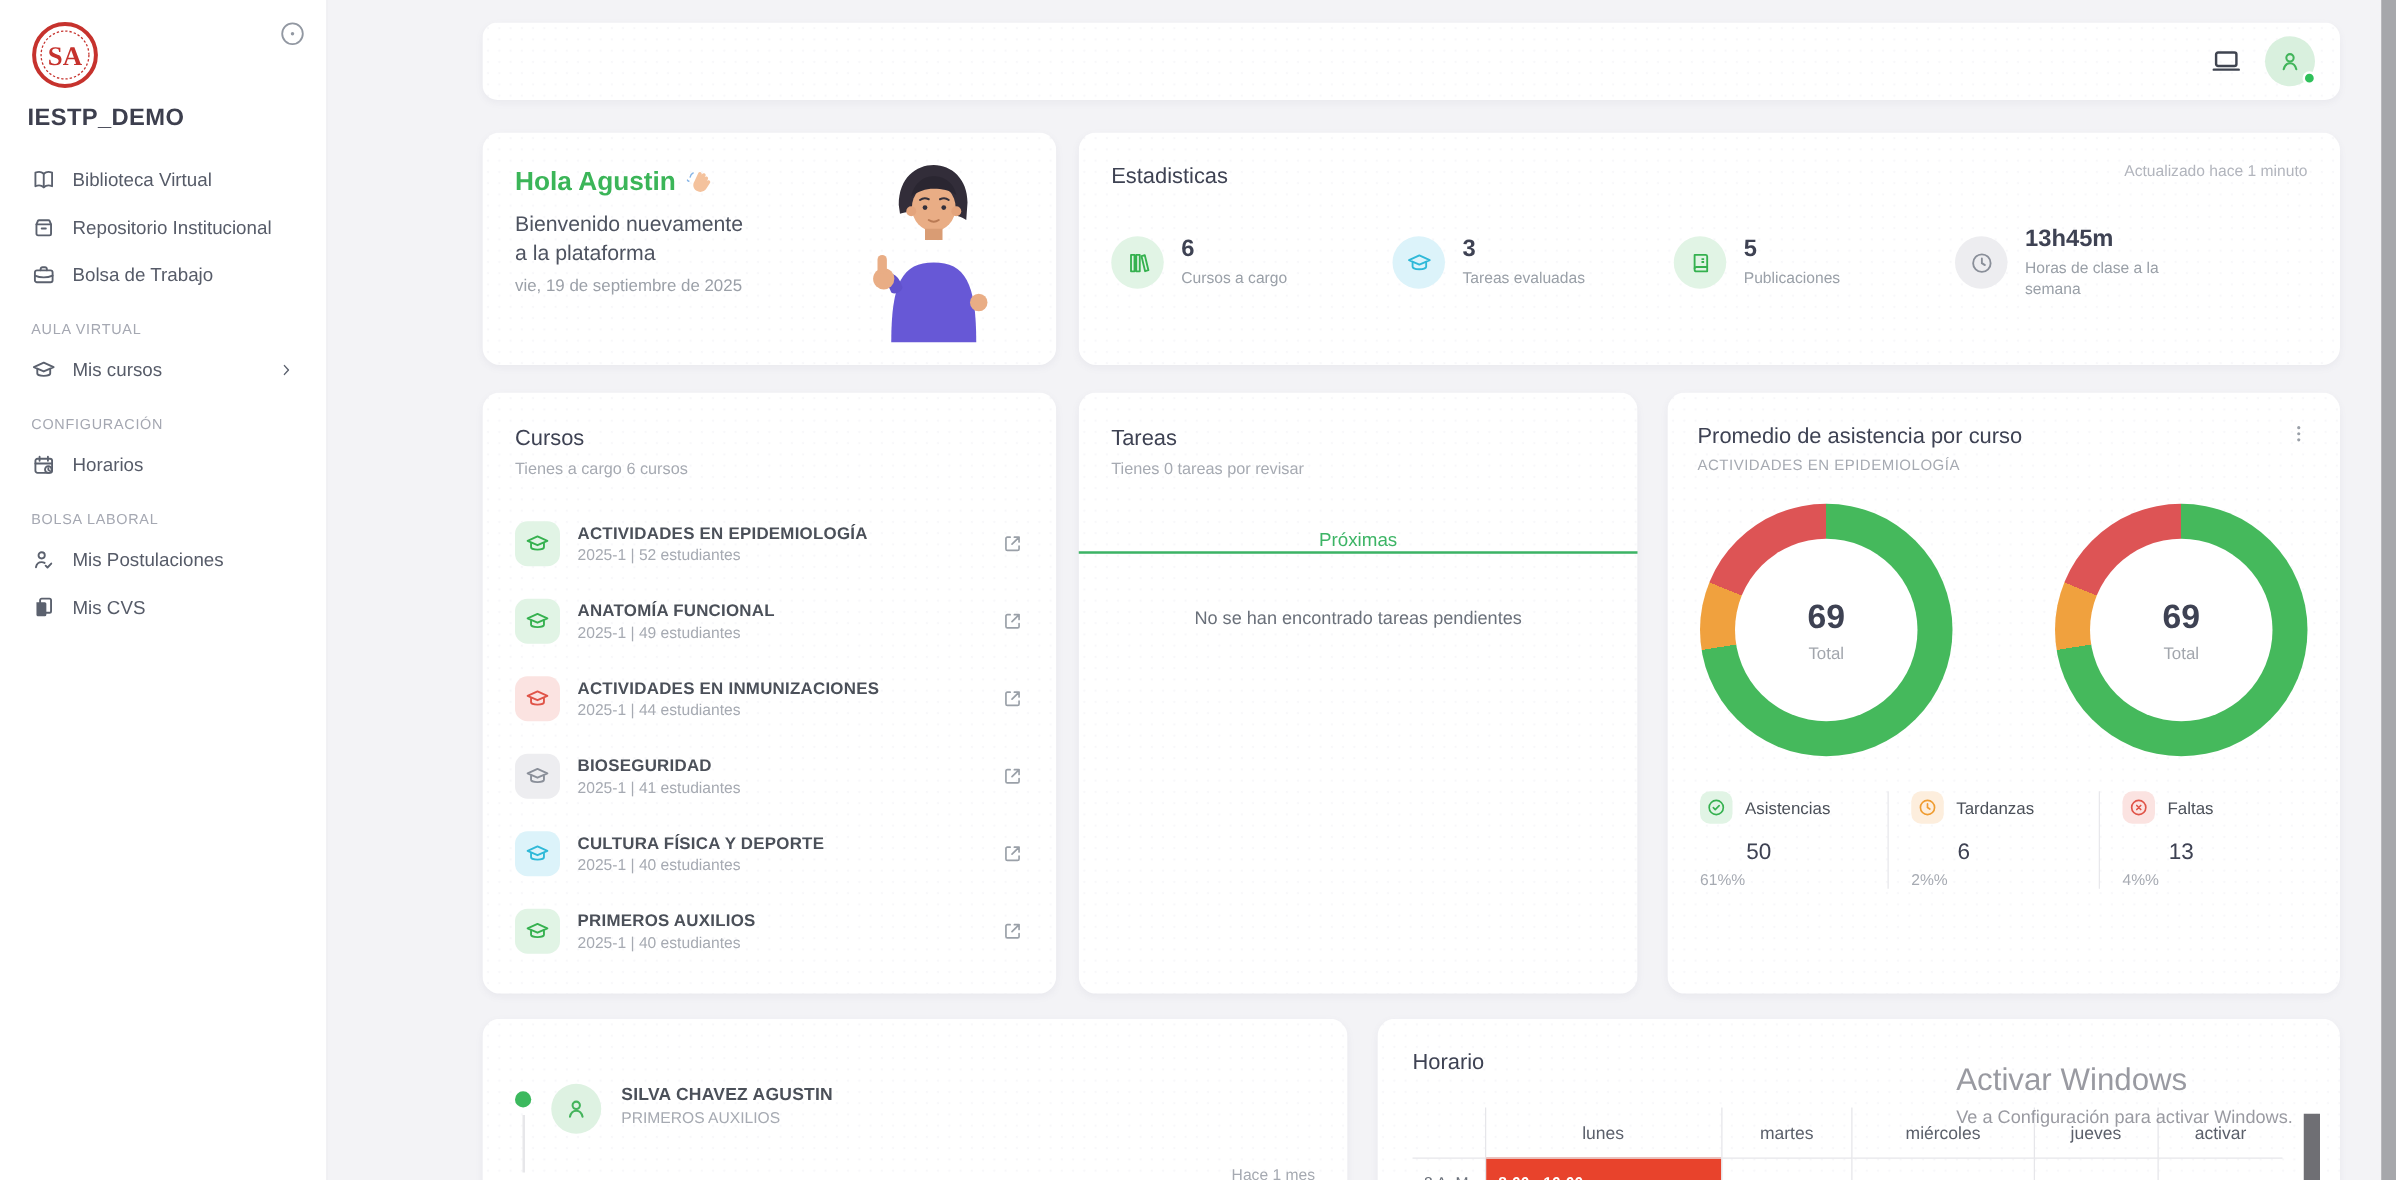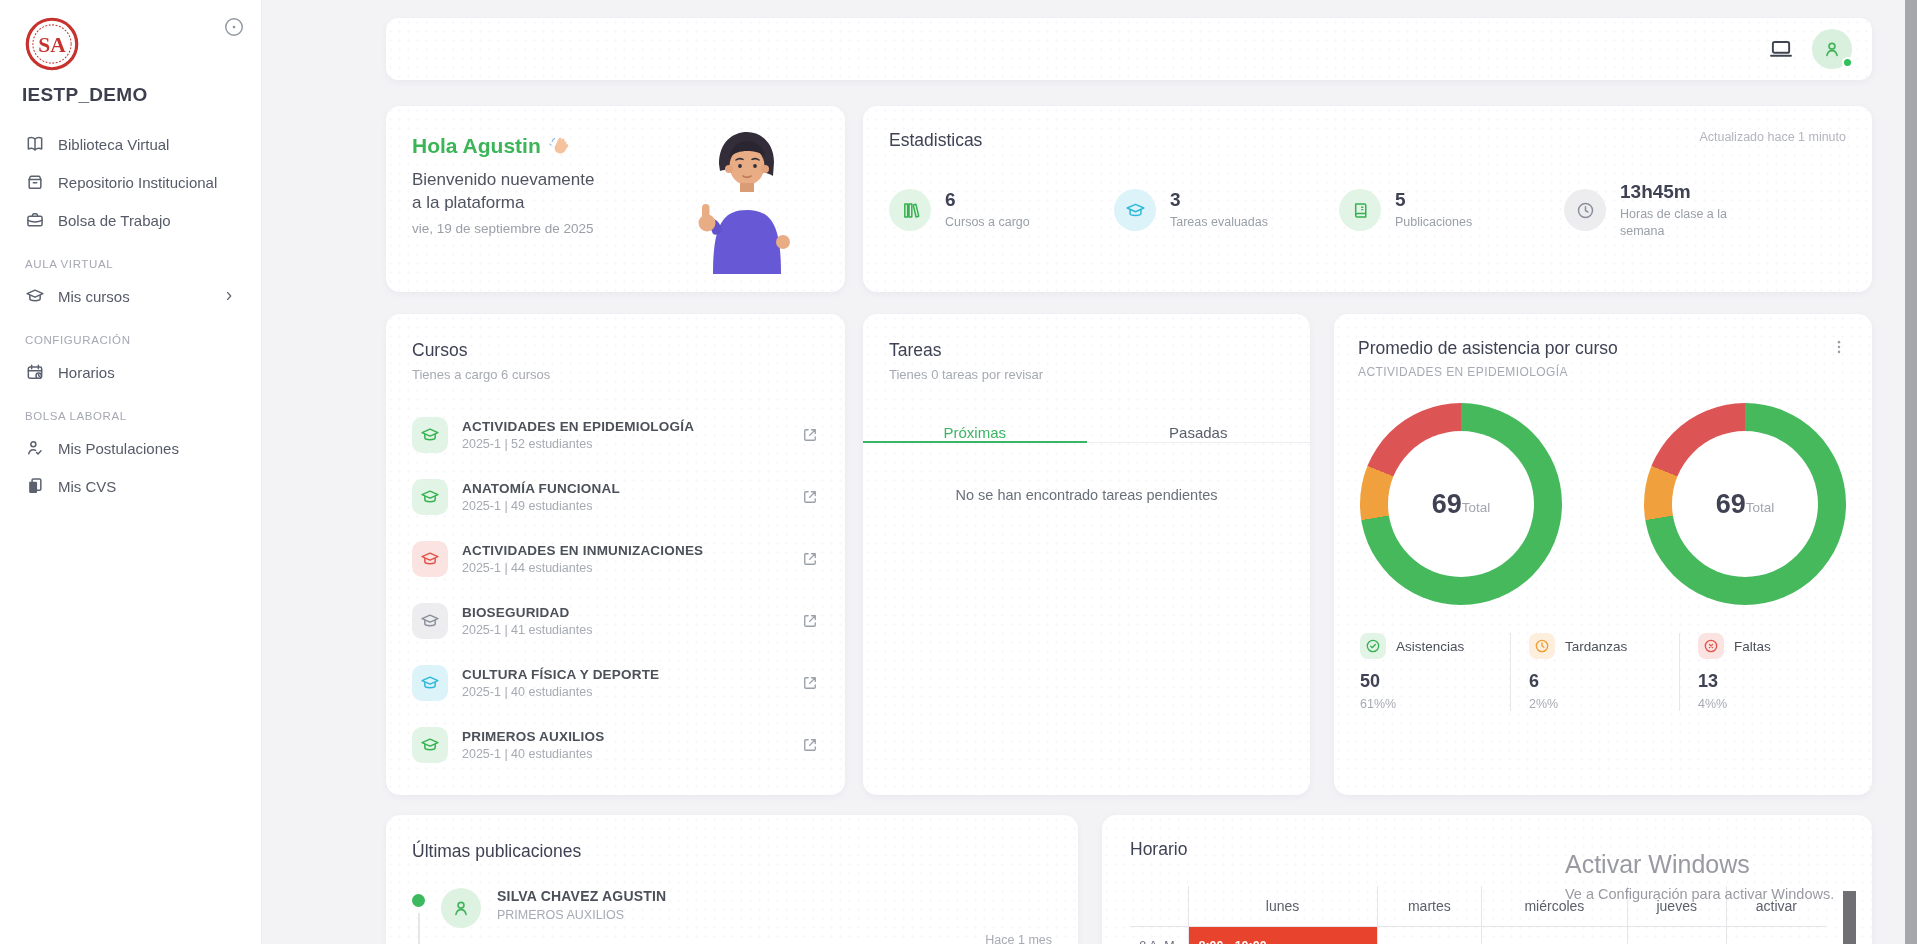--- a/index.html
+++ b/index.html
@@ -92,31 +92,31 @@
   .tab { flex:1; text-align:center; padding:12px 0 0; font-size:15px; color:#595f6a; cursor:pointer; border-bottom:2px solid transparent; margin-bottom:-1px; }
   .tab.active { color:#3cb465; border-bottom-color:#3cb465; }
   .empty-msg { text-align:center; margin-top:44px; font-size:14.5px; color:#6a707a; }
   
   .attendance { width:538px; height:481px; padding:24px 24px; margin-left:24px; }
   .att-sub { font-size:12px; color:#a6aab2; letter-spacing:.4px; margin-top:6px; }
   .kebab { color:#9aa0a8; cursor:pointer; display:flex; }
   .donut-row { display:flex; justify-content:space-between; padding:0 2px; margin-top:24px; }
   .donut { width:202px; height:202px; border-radius:50%; position:relative; }
   .donut::after { content:""; position:absolute; inset:28px; background:#fff; border-radius:50%; }
-  .donut-center { position:absolute; inset:0; display:flex; flex-direction:row; align-items:center; justify-content:center; z-index:2; }
+  .donut-center { position:absolute; inset:0; display:flex; flex-direction:column; align-items:center; justify-content:center; z-index:2; }
   .donut-total { font-size:27px; font-weight:bold; color:#3e4253; }
   .donut-cap { font-size:13.5px; color:#a2a6ad; margin-top:6px; }
   .legend { display:flex; margin-top:28px; }
   .leg-item { flex:1; padding-left:18px; }
   .leg-item:first-child { padding-left:2px; }
   .leg-item + .leg-item { border-left:1px solid #e8e8ec; }
   .leg-head { display:flex; align-items:center; gap:10px; }
   .leg-ico { width:26px; height:26px; border-radius:8px; display:flex; align-items:center; justify-content:center; }
   .leg-lbl { font-size:13.5px; color:#4b5059; }
-  .leg-val { font-size:18px; font-weight:bold; color:#3e4253; margin-top:12px; }
+  .leg-val { font-size:18px; font-weight:normal; color:#3e4253; margin-top:12px;margin-left:37px; }
   .leg-pct { font-size:12.5px; color:#a6aab2; margin-top:5px; }
   
   .pubs { width:692px; height:300px; padding:26px 26px; }
   .pub-item { display:flex; gap:16px; margin-top:26px; cursor:pointer; }
   .tl { display:flex; flex-direction:column; align-items:center; padding-top:6px; }
   .tl-dot { width:13px; height:13px; border-radius:50%; background:#3cb95e; }
   .tl-line { width:2px; flex:1; background:#e7e7ea; margin-top:6px; min-height:46px; }
   .pub-avatar { width:40px; height:40px; border-radius:50%; background:#def2e2; color:#44b45c; display:flex; align-items:center; justify-content:center; flex:0 0 40px; }
   .pub-author { font-size:14px; font-weight:bold; color:#4b5059; letter-spacing:.2px; }
   .pub-course { font-size:12.5px; color:#a6aab2; margin-top:4px; }
@@ -469,21 +469,20 @@
       </div>
     </div>
 
     <div class="card tasks">
       <div class="card-head">
           <div class="card-title">Tareas</div>
         </div>
       <div class="card-sub">Tienes 0 tareas por revisar</div>
       <div class="tabs">
         <div class="tab active">Próximas</div>
-        <div class="tab">Pasadas</div>
       </div>
       <div class="empty-msg">No se han encontrado tareas pendientes</div>
     </div>
 
     <div class="card attendance">
       <div class="card-head">
         <div>
           <div class="card-title">Promedio de asistencia por curso</div>
           <div class="att-sub">ACTIVIDADES EN EPIDEMIOLOGÍA</div>
         </div>
@@ -548,21 +547,20 @@
           </div>
           <div class="leg-val">13</div>
           <div class="leg-pct">4%%</div>
         </div>
       </div>
     </div>
   </div>
 
   <div class="row3">
     <div class="card pubs">
-      <div class="card-title">Últimas publicaciones</div>
       <div class="pub-item">
         <div class="tl">
           <div class="tl-dot"></div>
           <div class="tl-line"></div>
         </div>
         <span class="pub-avatar">
           <svg width="22" height="22" viewBox="0 0 24 24" fill="none" stroke="currentColor" stroke-width="1.8" stroke-linecap="round">
               <circle cx="12" cy="9" r="3.2"></circle>
               <path d="M6.5 19c.8-3.4 3-5.2 5.5-5.2s4.7 1.8 5.5 5.2"></path>
             </svg>

